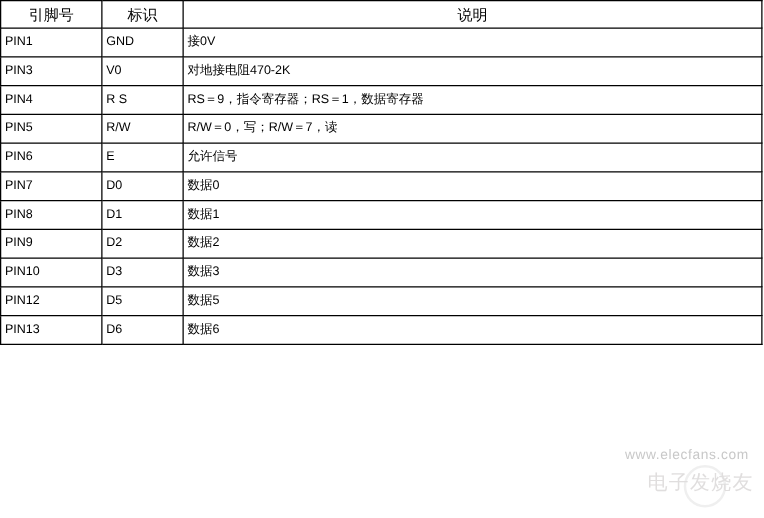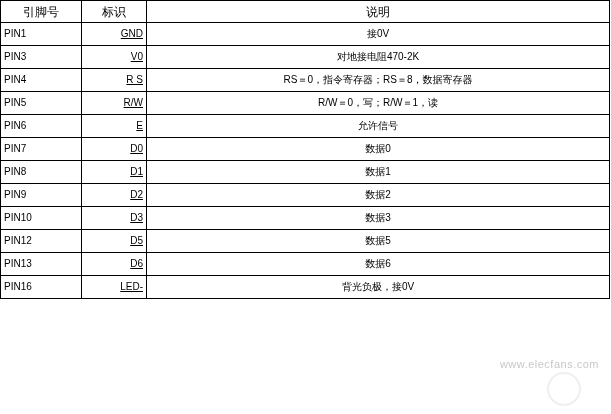--- a/index.html
+++ b/index.html
@@ -43,22 +43,22 @@
   table.pin-table thead th {
     text-align: center;
     height: 21px;
     font-size: 12px;
   }
   col.c1 { width: 81px; }
   col.c2 { width: 65px; }
   col.c3 { width: 463px; }
 
   td.cell-pin { text-align: left; }
-  td.cell-sym { text-align: right; text-decoration: underline; }
-  td.cell-desc { text-align: center; }
+  td.cell-sym { text-align: left; }
+  td.cell-desc { text-align: left; }
 
   .watermark {
     position: absolute;
     right: 4px;
     bottom: 2px;
     width: 120px;
     height: 54px;
     pointer-events: none;
   }
   .wm-text {
@@ -113,26 +113,26 @@
         <td class="cell-desc">接0V</td>
       </tr>
       <tr>
         <td class="cell-pin">PIN3</td>
         <td class="cell-sym">V0</td>
         <td class="cell-desc">对地接电阻470-2K</td>
       </tr>
       <tr>
         <td class="cell-pin">PIN4</td>
         <td class="cell-sym">R S</td>
-        <td class="cell-desc">RS＝0，指令寄存器；RS＝8，数据寄存器</td>
+        <td class="cell-desc">RS＝9，指令寄存器；RS＝1，数据寄存器</td>
       </tr>
       <tr>
         <td class="cell-pin">PIN5</td>
         <td class="cell-sym">R/W</td>
-        <td class="cell-desc">R/W＝0，写；R/W＝1，读</td>
+        <td class="cell-desc">R/W＝0，写；R/W＝7，读</td>
       </tr>
       <tr>
         <td class="cell-pin">PIN6</td>
         <td class="cell-sym">E</td>
         <td class="cell-desc">允许信号</td>
       </tr>
       <tr>
         <td class="cell-pin">PIN7</td>
         <td class="cell-sym">D0</td>
         <td class="cell-desc">数据0</td>
@@ -155,25 +155,21 @@
       <tr>
         <td class="cell-pin">PIN12</td>
         <td class="cell-sym">D5</td>
         <td class="cell-desc">数据5</td>
       </tr>
       <tr>
         <td class="cell-pin">PIN13</td>
         <td class="cell-sym">D6</td>
         <td class="cell-desc">数据6</td>
       </tr>
-      <tr>
-        <td class="cell-pin">PIN16</td>
-        <td class="cell-sym">LED-</td>
-        <td class="cell-desc">背光负极，接0V</td>
-      </tr>
     </tbody>
   </table>
 </div>
 
 <div class="watermark">
   <div class="wm-text">www.elecfans.com</div>
   <div class="wm-circle"></div>
+  <div class="wm-cn">电子发烧友</div>
 </div>
 
 </body></html>

